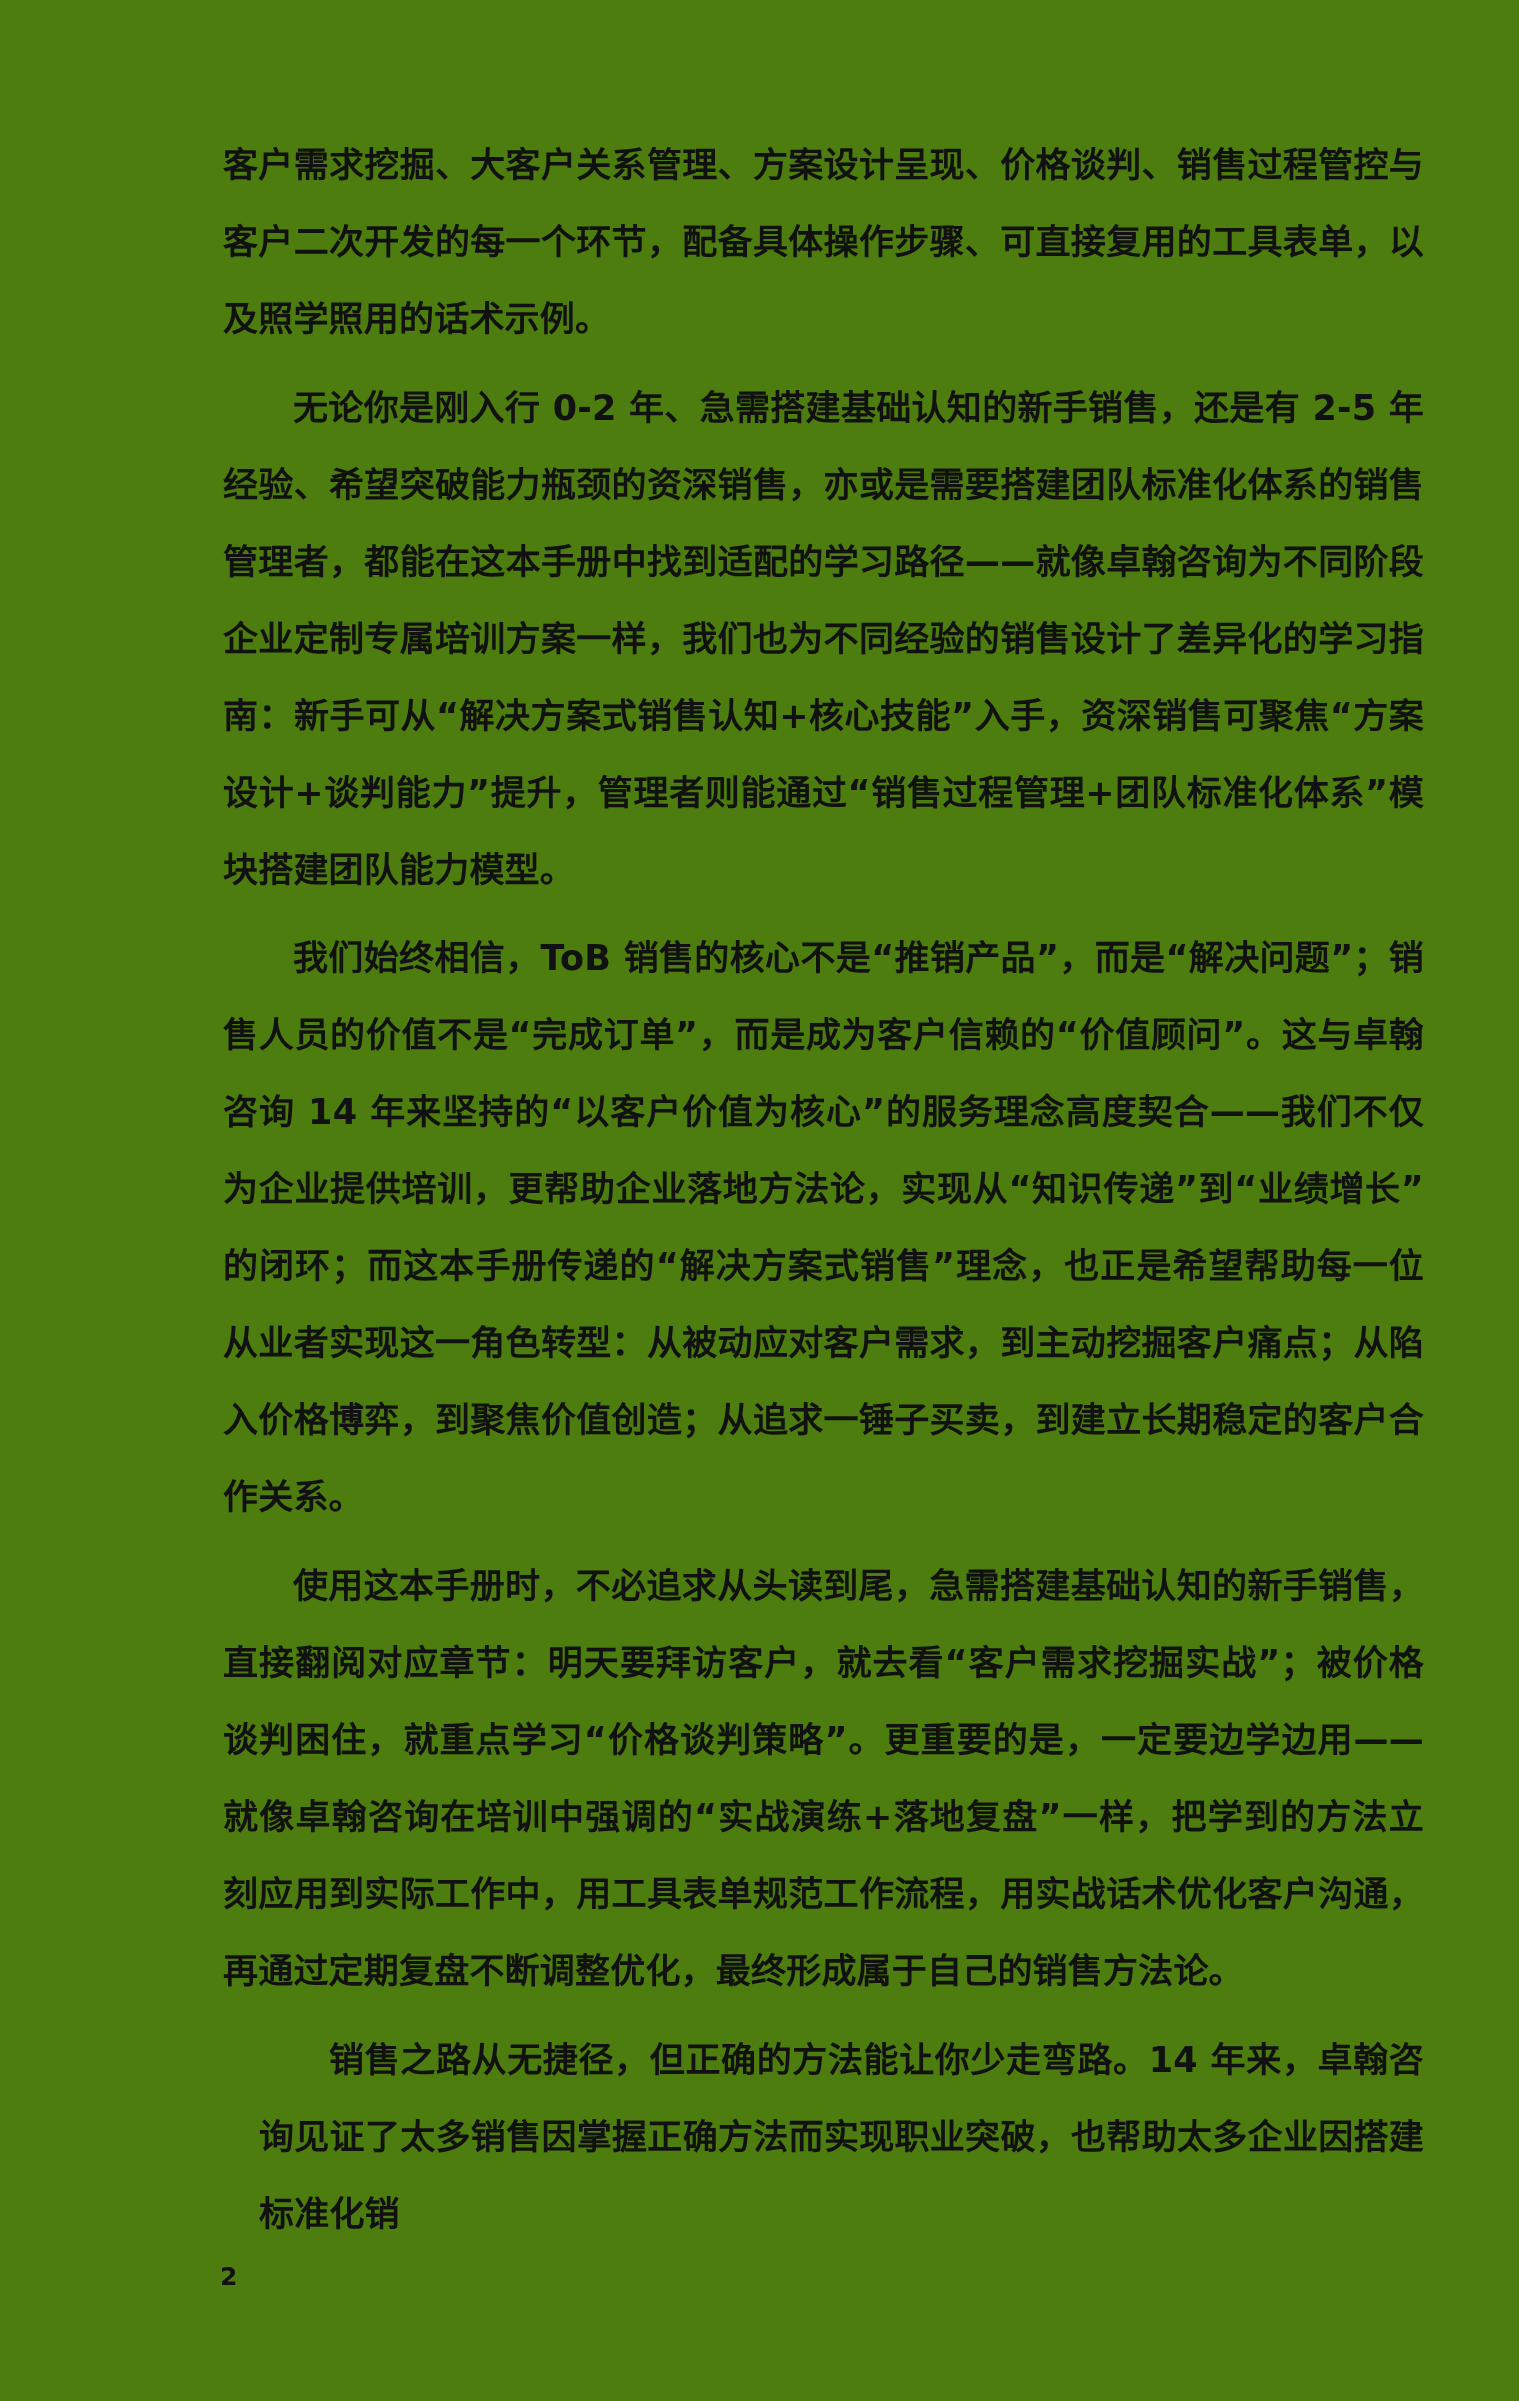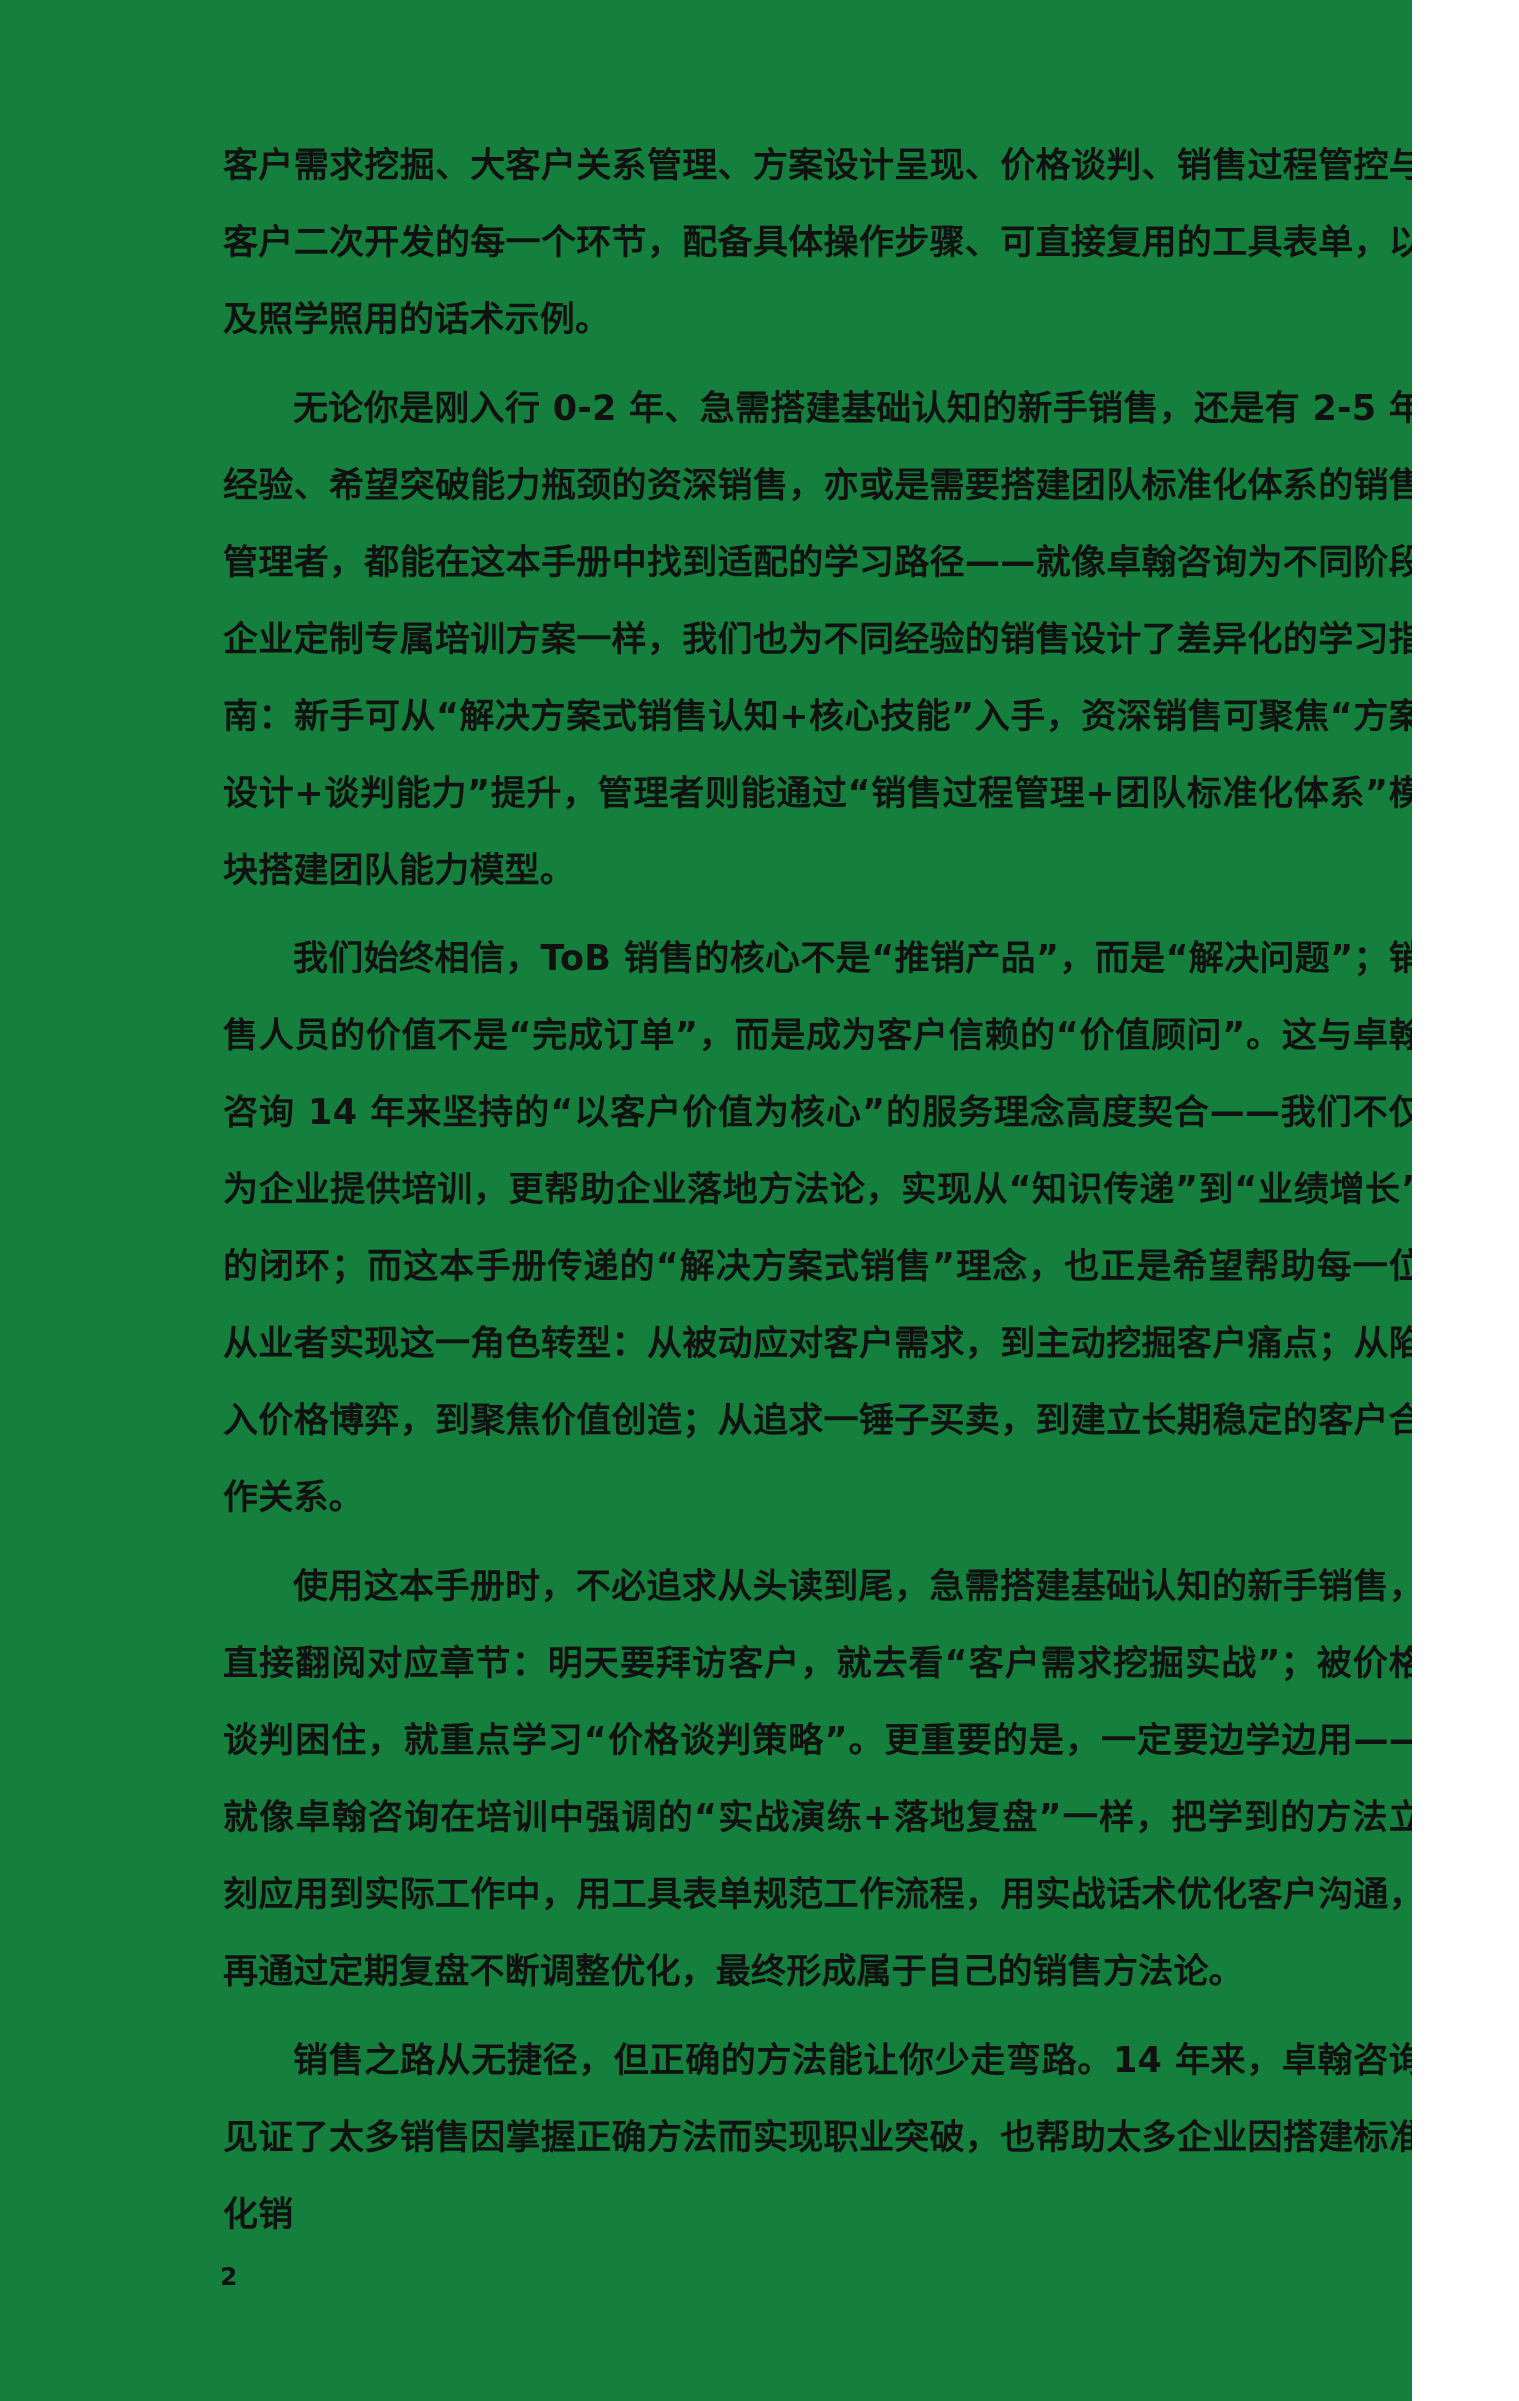--- a/index.html
+++ b/index.html
@@ -4,23 +4,23 @@
 <title>Document Page</title>
 <style>
   html, body {
     margin: 0;
     padding: 0;
     background: #ffffff;
   }
 
   .page {
     position: relative;
-    width: 1412px;
+    width: 1519px;
     height: 2401px;
-    background: #15803d;
+    background: #4d7c0f;
     box-sizing: border-box;
     overflow: hidden;
     font-family: "DejaVu Sans", "Liberation Sans", sans-serif;
     padding-left: 41px;
   }
 
   .text-body {
     position: absolute;
     left: 223px;
     top: 127px;
@@ -39,20 +39,21 @@
     word-break: break-all;
     -webkit-font-smoothing: none;
   }
 
   .para.indent {
     text-indent: 2em;
   }
 
   .para:last-child {
     margin-bottom: 0;
+    margin-left: 36px;
   }
 
   .page-number {
     position: absolute;
     left: 220px;
     top: 2264px;
     font-size: 25px;
     font-weight: 700;
     color: #111111;
     line-height: 1;

